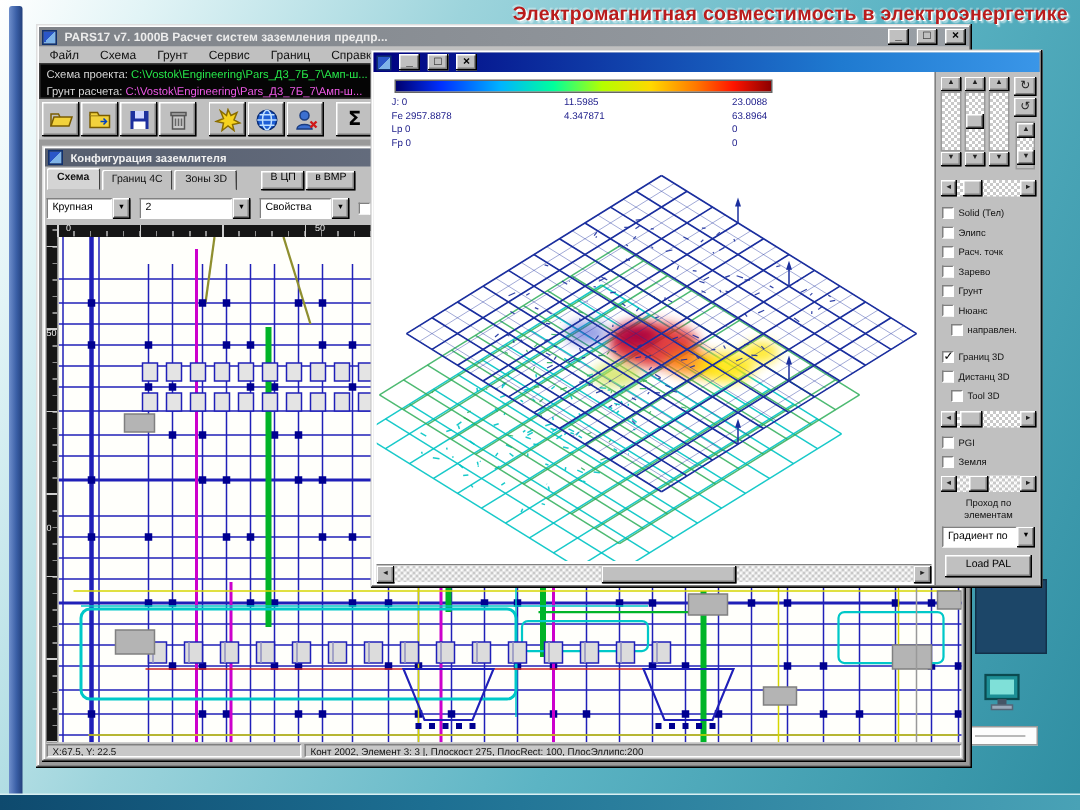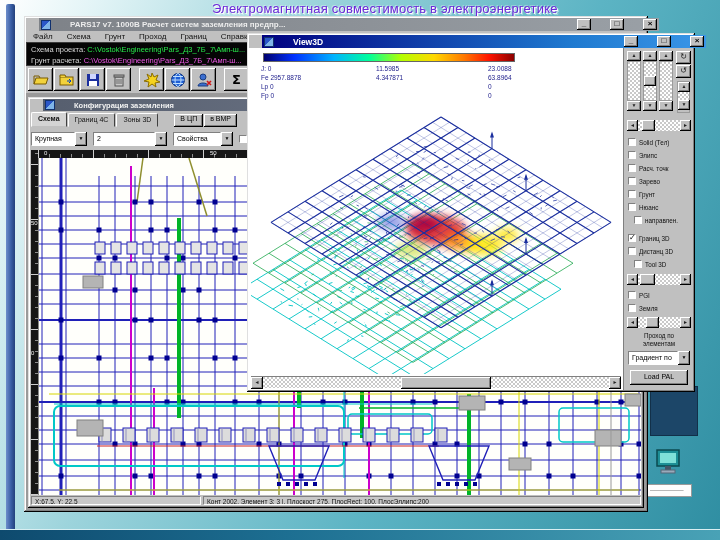--- a/index.html
+++ b/index.html
@@ -6,43 +6,43 @@
   html,body { width:720px; height:540px; overflow:hidden; }
   body {
     position:relative;
     font-family:"Liberation Sans", sans-serif;
     background:linear-gradient(115deg,#ffffff 0%,#e2f4f6 10%,#9dd4dc 32%,#5cb4c4 62%,#2f8ea2 100%);
   }
   .abs { position:absolute; }
 
   
   .slide-title {
-    position:absolute; top:1px; right:8px; width:500px; 
-    font-size:13px; font-weight:normal; color:#6d28d9; letter-spacing:0.2px;
+    position:absolute; top:1px; right:8px; width:500px; text-align:right;
+    font-size:13px; font-weight:bold; color:#b91c1c; letter-spacing:0.2px;
     text-shadow:1px 1px 0 #ffffff, 2px 2px 1px rgba(255,255,255,0.55), -1px -1px 0 rgba(255,255,255,0.35);
   }
   .left-bar { left:6px; top:4px; width:9px; height:528px;
     background:linear-gradient(90deg,#6e8ecb,#3a5fa6 55%,#23407c); border-radius:2px; }
   .bottom-strip { left:0; bottom:0; width:720px; height:11px;
     background:linear-gradient(90deg,#0e4a6e,#1d6f92 40%,#49a2b6);
     border-top:1px solid #d9eff2; }
   .navy-block { left:650px; top:386px; width:48px; height:50px; background:#1c4668;
     box-shadow:inset 0 0 0 1px #123049; }
   .desk-icon { left:654px; top:448px; width:28px; height:30px; }
   .desk-label { left:642px; top:484px; width:50px; height:13px; background:#fdfdfd;
     border:1px solid #9a9a9a;
     background-image:linear-gradient(0deg,transparent 45%,#b9b9b9 45% 55%,transparent 55%);
     background-size:70% 100%; background-repeat:no-repeat; background-position:center; }
 
   
   .winframe { background:#c0c0c0;
     box-shadow:inset -1px -1px 0 #000, inset 1px 1px 0 #dfdfdf, inset -2px -2px 0 #808080, inset 2px 2px 0 #fff; }
   .raised { background:#c0c0c0;
     box-shadow:inset -1px -1px 0 #000, inset 1px 1px 0 #fff, inset -2px -2px 0 #808080; }
-  .titlebar { display:flex; align-items:center; gap:19px; padding:0 2px;margin-left:13px; }
+  .titlebar { display:flex; align-items:center; gap:5px; padding:0 2px; }
   .winbtn { width:14px; height:11px; font-size:8px; line-height:9px; text-align:center;
     color:#000; font-weight:bold; font-family:"Liberation Sans",sans-serif; flex:0 0 auto; }
   .sysicon { width:10px; height:10px; flex:0 0 auto;
     background:linear-gradient(135deg,#2a56c8 0 50%,#7fb4e8 50% 100%);
     border:1px solid #10306e; }
   .checker { background-color:#c9c9c9;
     background-image:linear-gradient(45deg,#fff 25%,transparent 25% 75%,#fff 75%),
                      linear-gradient(45deg,#fff 25%,transparent 25% 75%,#fff 75%);
     background-position:0 0,2px 2px; background-size:4px 4px; }
   .g-up::before{content:"▲";} .g-dn::before{content:"▼";}
@@ -171,21 +171,21 @@
     <span class="sysicon"></span>
     <span class="t">PARS17 v7. 1000В Расчет систем заземления предпр...</span>
     <span class="winbtn raised">_</span>
     <span class="winbtn raised">□</span>
     <span class="winbtn raised">×</span>
   </div>
   <div class="menubar">
     <span>Файл</span>
     <span>Схема</span>
     <span>Грунт</span>
-    <span>Проход</span>
+    <span>Сервис</span>
     <span>Границ</span>
     <span>Справка</span>
   </div>
   <div class="filepanel">
     <div class="row"><span class="lab">Схема проекта:</span>
       <span class="fp-green">C:\Vostok\Engineering\Pars_Д3_7Б_7\Амп-ш...</span></div>
     <div class="row"><span class="lab">Грунт расчета:</span>
       <span class="fp-pink">C:\Vostok\Engineering\Pars_Д3_7Б_7\Амп-ш...</span></div>
   </div>
   <div class="toolbar">
@@ -266,21 +266,21 @@
         <path d="M4 12 l4-4 3 3 3-2 v3 Z" fill="#2f9e4f"></path>
         </svg>
     </div>
   </div>
   <div class="mdi"></div>
 </div>
 
 <div class="abs winframe config-window">
   <div class="cfg-title titlebar">
     <span class="sysicon"></span>
-    <span class="t">Конфигурация заземления</span>
+    <span class="t">Конфигурация заземлителя</span>
   </div>
   <div class="tabs">
     <div class="tab active">Схема</div>
     <div class="tab">Границ 4С</div>
     <div class="tab">Зоны 3D</div>
     <div style="width:14px"></div>
     <div class="raised exp-btn">В ЦП</div>
     <div class="raised exp-btn">в BMP</div>
   </div>
   <div class="ctl-row">
@@ -587,21 +587,20 @@
   </div>
   <div class="cfg-status">
     <div class="st-cell" style="width:170px">X:67.5, Y: 22.5</div>
     <div class="st-cell" style="flex:1">Конт 2002, Элемент 3: 3 |, Плоскост 275, ПлосRect: 100, ПлосЭллипс:200</div>
   </div>
 </div>
 
 <div class="abs winframe v3d">
   <div class="v3d-title titlebar">
     <span class="sysicon"></span>
-    <span class="t">View3D</span>
     <span class="winbtn raised">_</span>
     <span class="winbtn raised">□</span>
     <span class="winbtn raised">×</span>
   </div>
   <div class="v3d-body">
     <div class="legend-bar"></div>
     <div class="legend-rows">
       <div class="lg-row">
         <div class="lg-c1">J: 0</div>
         <div class="lg-c2">11.5985</div>

